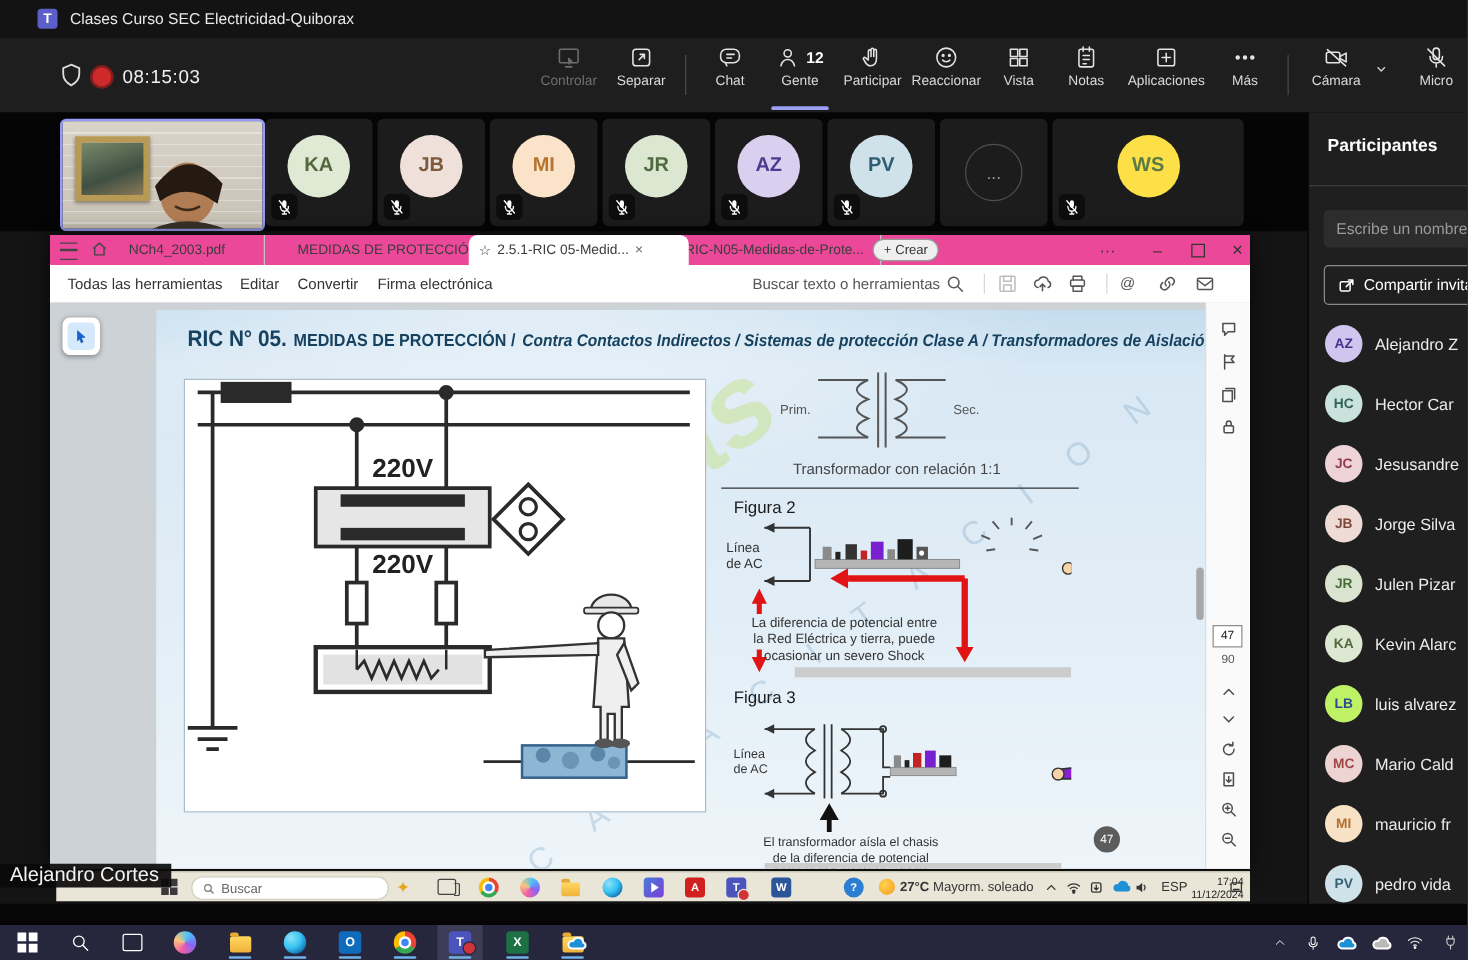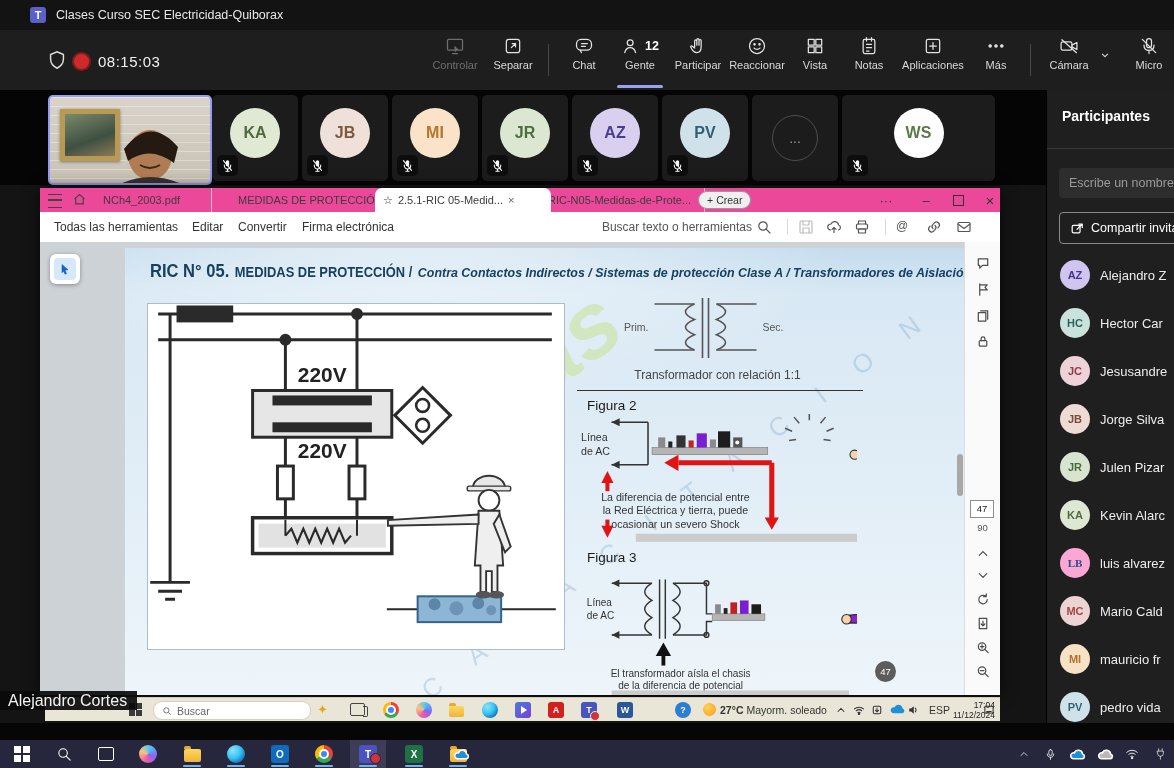--- a/index.html
+++ b/index.html
@@ -359,21 +359,21 @@
       <span class="micbadge">
           <svg viewBox="0 0 16 16">
             <use href="#micoff"></use>
           </svg>
         </span>
     </div>
     <div class="tile" style="left:752px;width:86px">
       <span class="morecircle">...</span>
     </div>
     <div class="tile" style="left:842px;width:153px">
-      <span class="av" style="background: #ffffff; color: rgb(90, 122, 70);">WS</span>
+      <span class="av" style="background: #fde047; color: rgb(90, 122, 70);">WS</span>
       <span class="micbadge">
           <svg viewBox="0 0 16 16">
             <use href="#micoff"></use>
           </svg>
         </span>
     </div>
   </div>
 
   <div class="abs stage">
     <div class="acro">
@@ -801,21 +801,21 @@
     </div>
     <div class="prow" style="top:355px">
       <span class="av" style="background: rgb(216, 228, 207); color: rgb(74, 107, 58);">JR</span>
       <span class="pname">Julen Pizar</span>
     </div>
     <div class="prow" style="top:403px">
       <span class="av" style="background: rgb(221, 232, 210); color: rgb(84, 104, 63);">KA</span>
       <span class="pname">Kevin Alarc</span>
     </div>
     <div class="prow" style="top:451px">
-      <span class="av" style="background: #f9a8d4; color: rgb(46, 74, 143); font-family: Liberation Serif, serif;">LB</span>
+      <span class="av" style="background: #bef264; color: rgb(46, 74, 143);">LB</span>
       <span class="pname">luis alvarez</span>
     </div>
     <div class="prow" style="top:499px">
       <span class="av" style="background: rgb(238, 211, 211); color: rgb(160, 72, 72);">MC</span>
       <span class="pname">Mario Cald</span>
     </div>
     <div class="prow" style="top:547px">
       <span class="av" style="background: rgb(248, 226, 198); color: rgb(176, 112, 48);">MI</span>
       <span class="pname">mauricio fr</span>
     </div>

